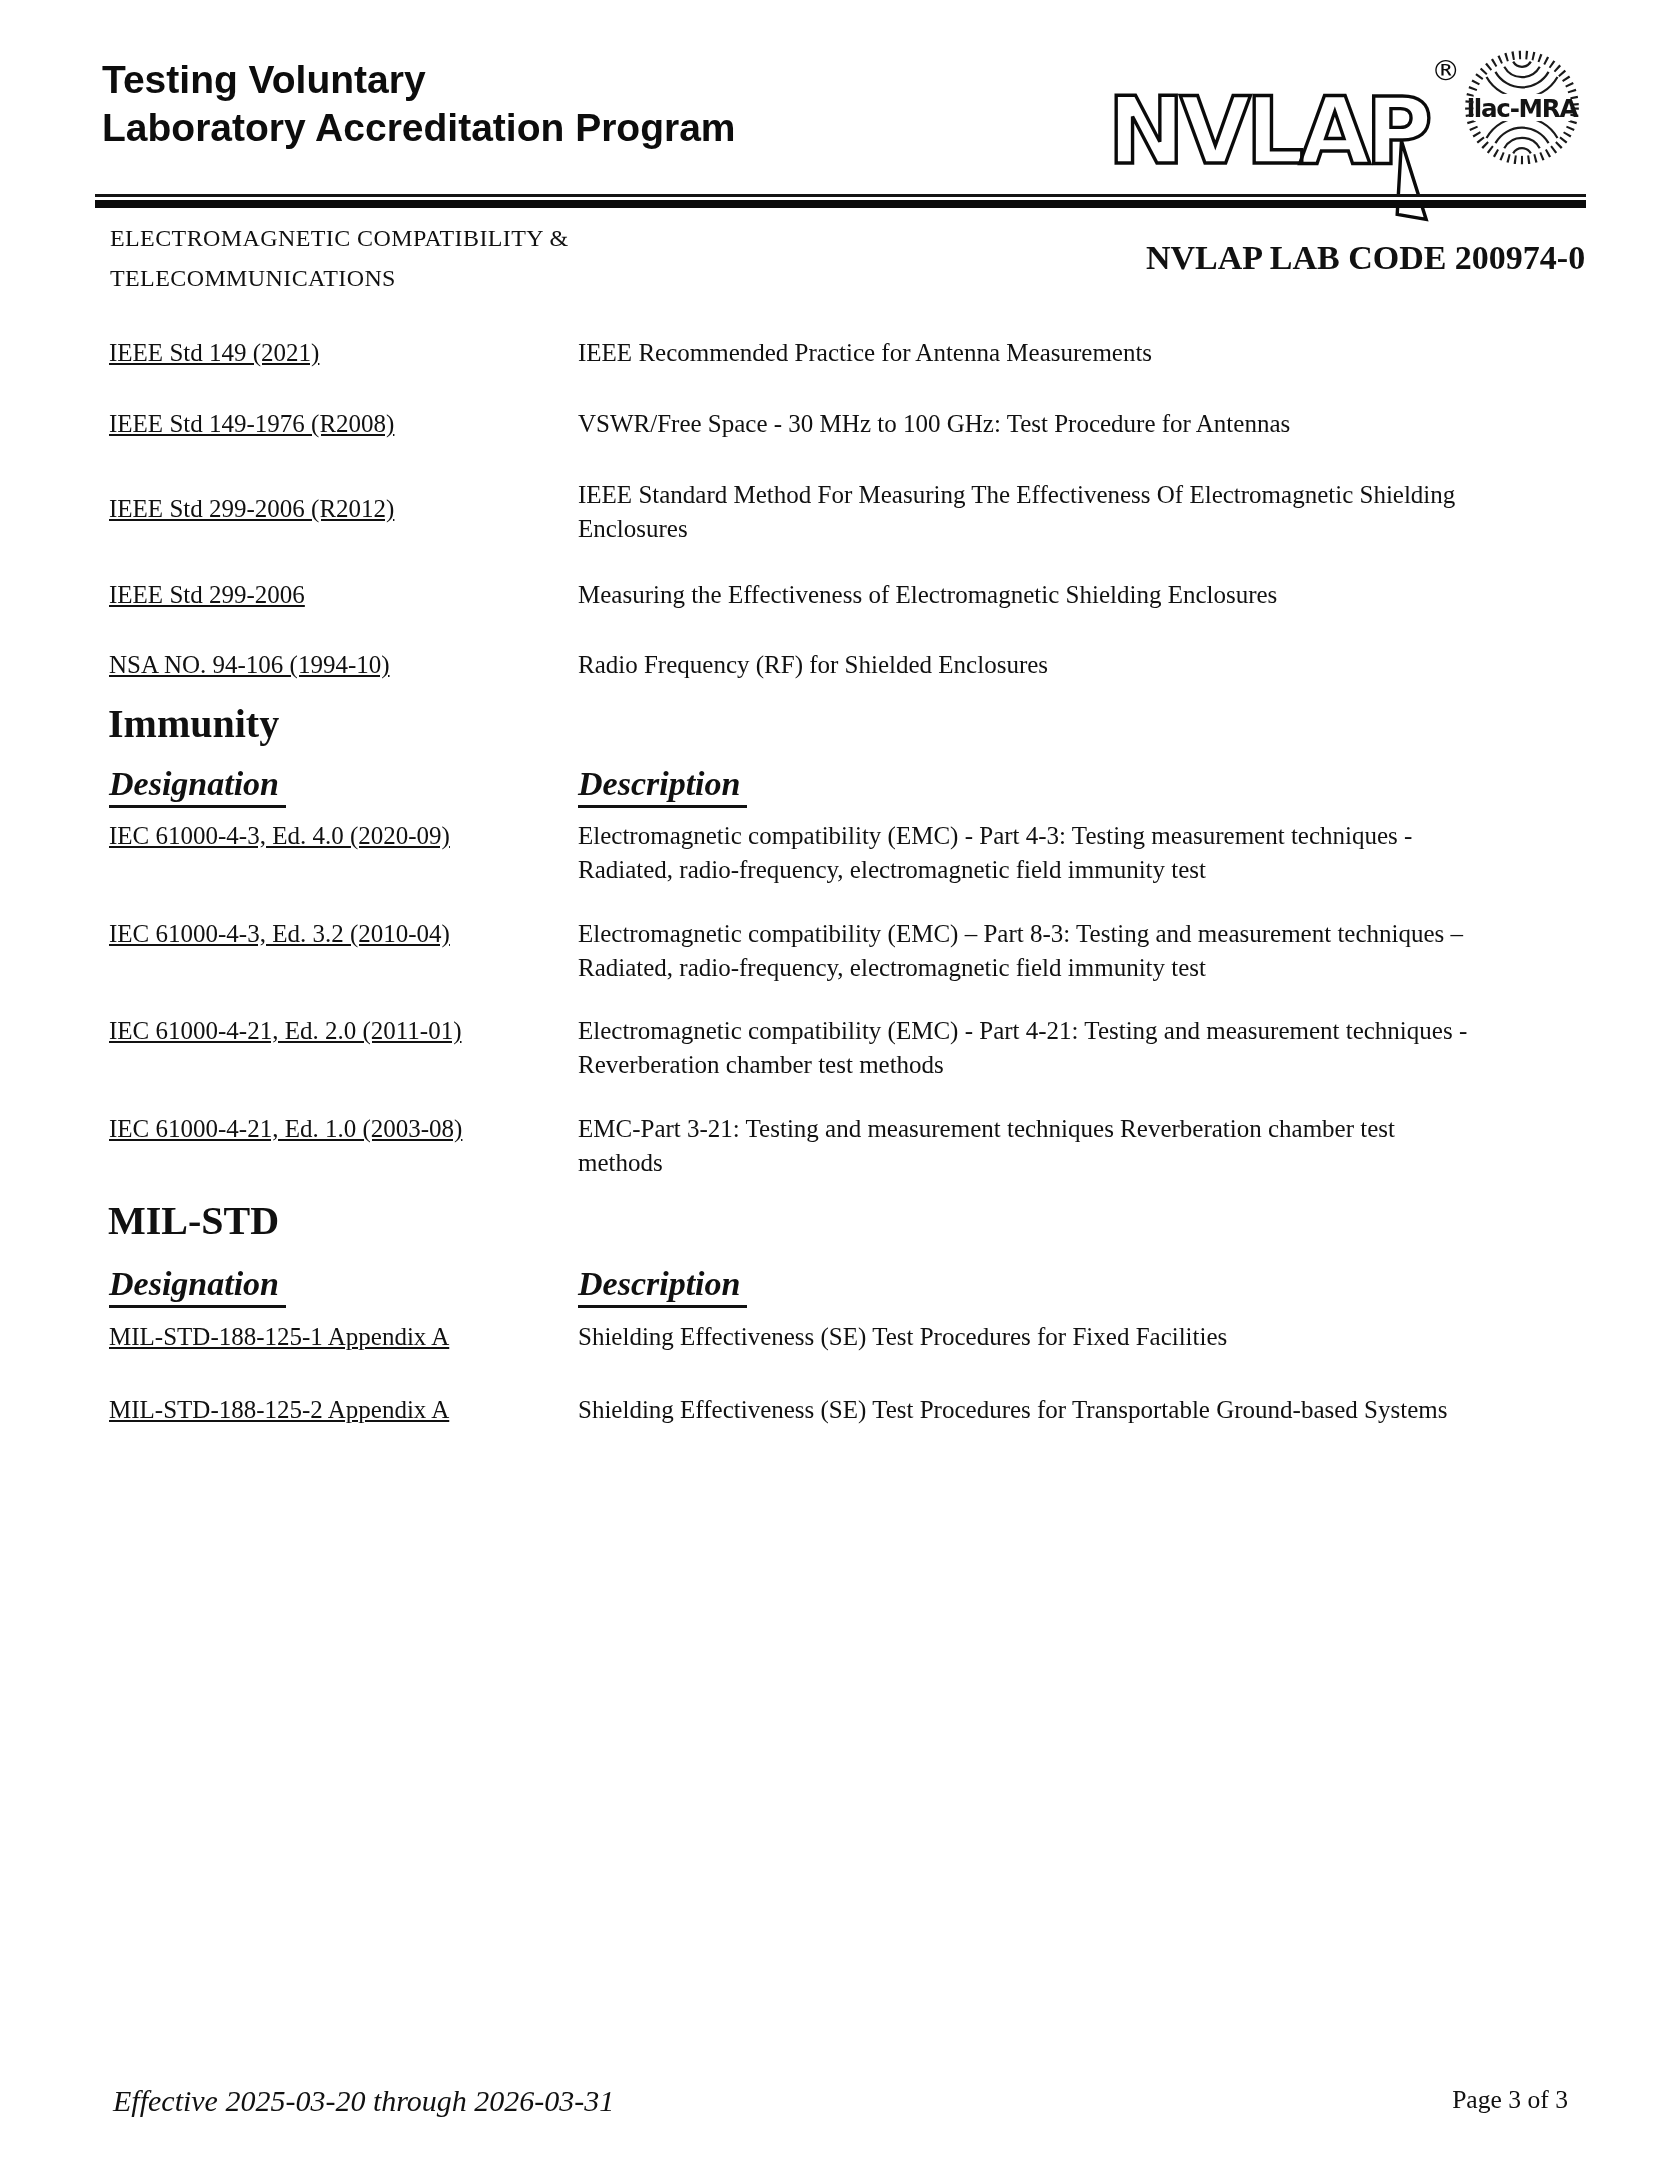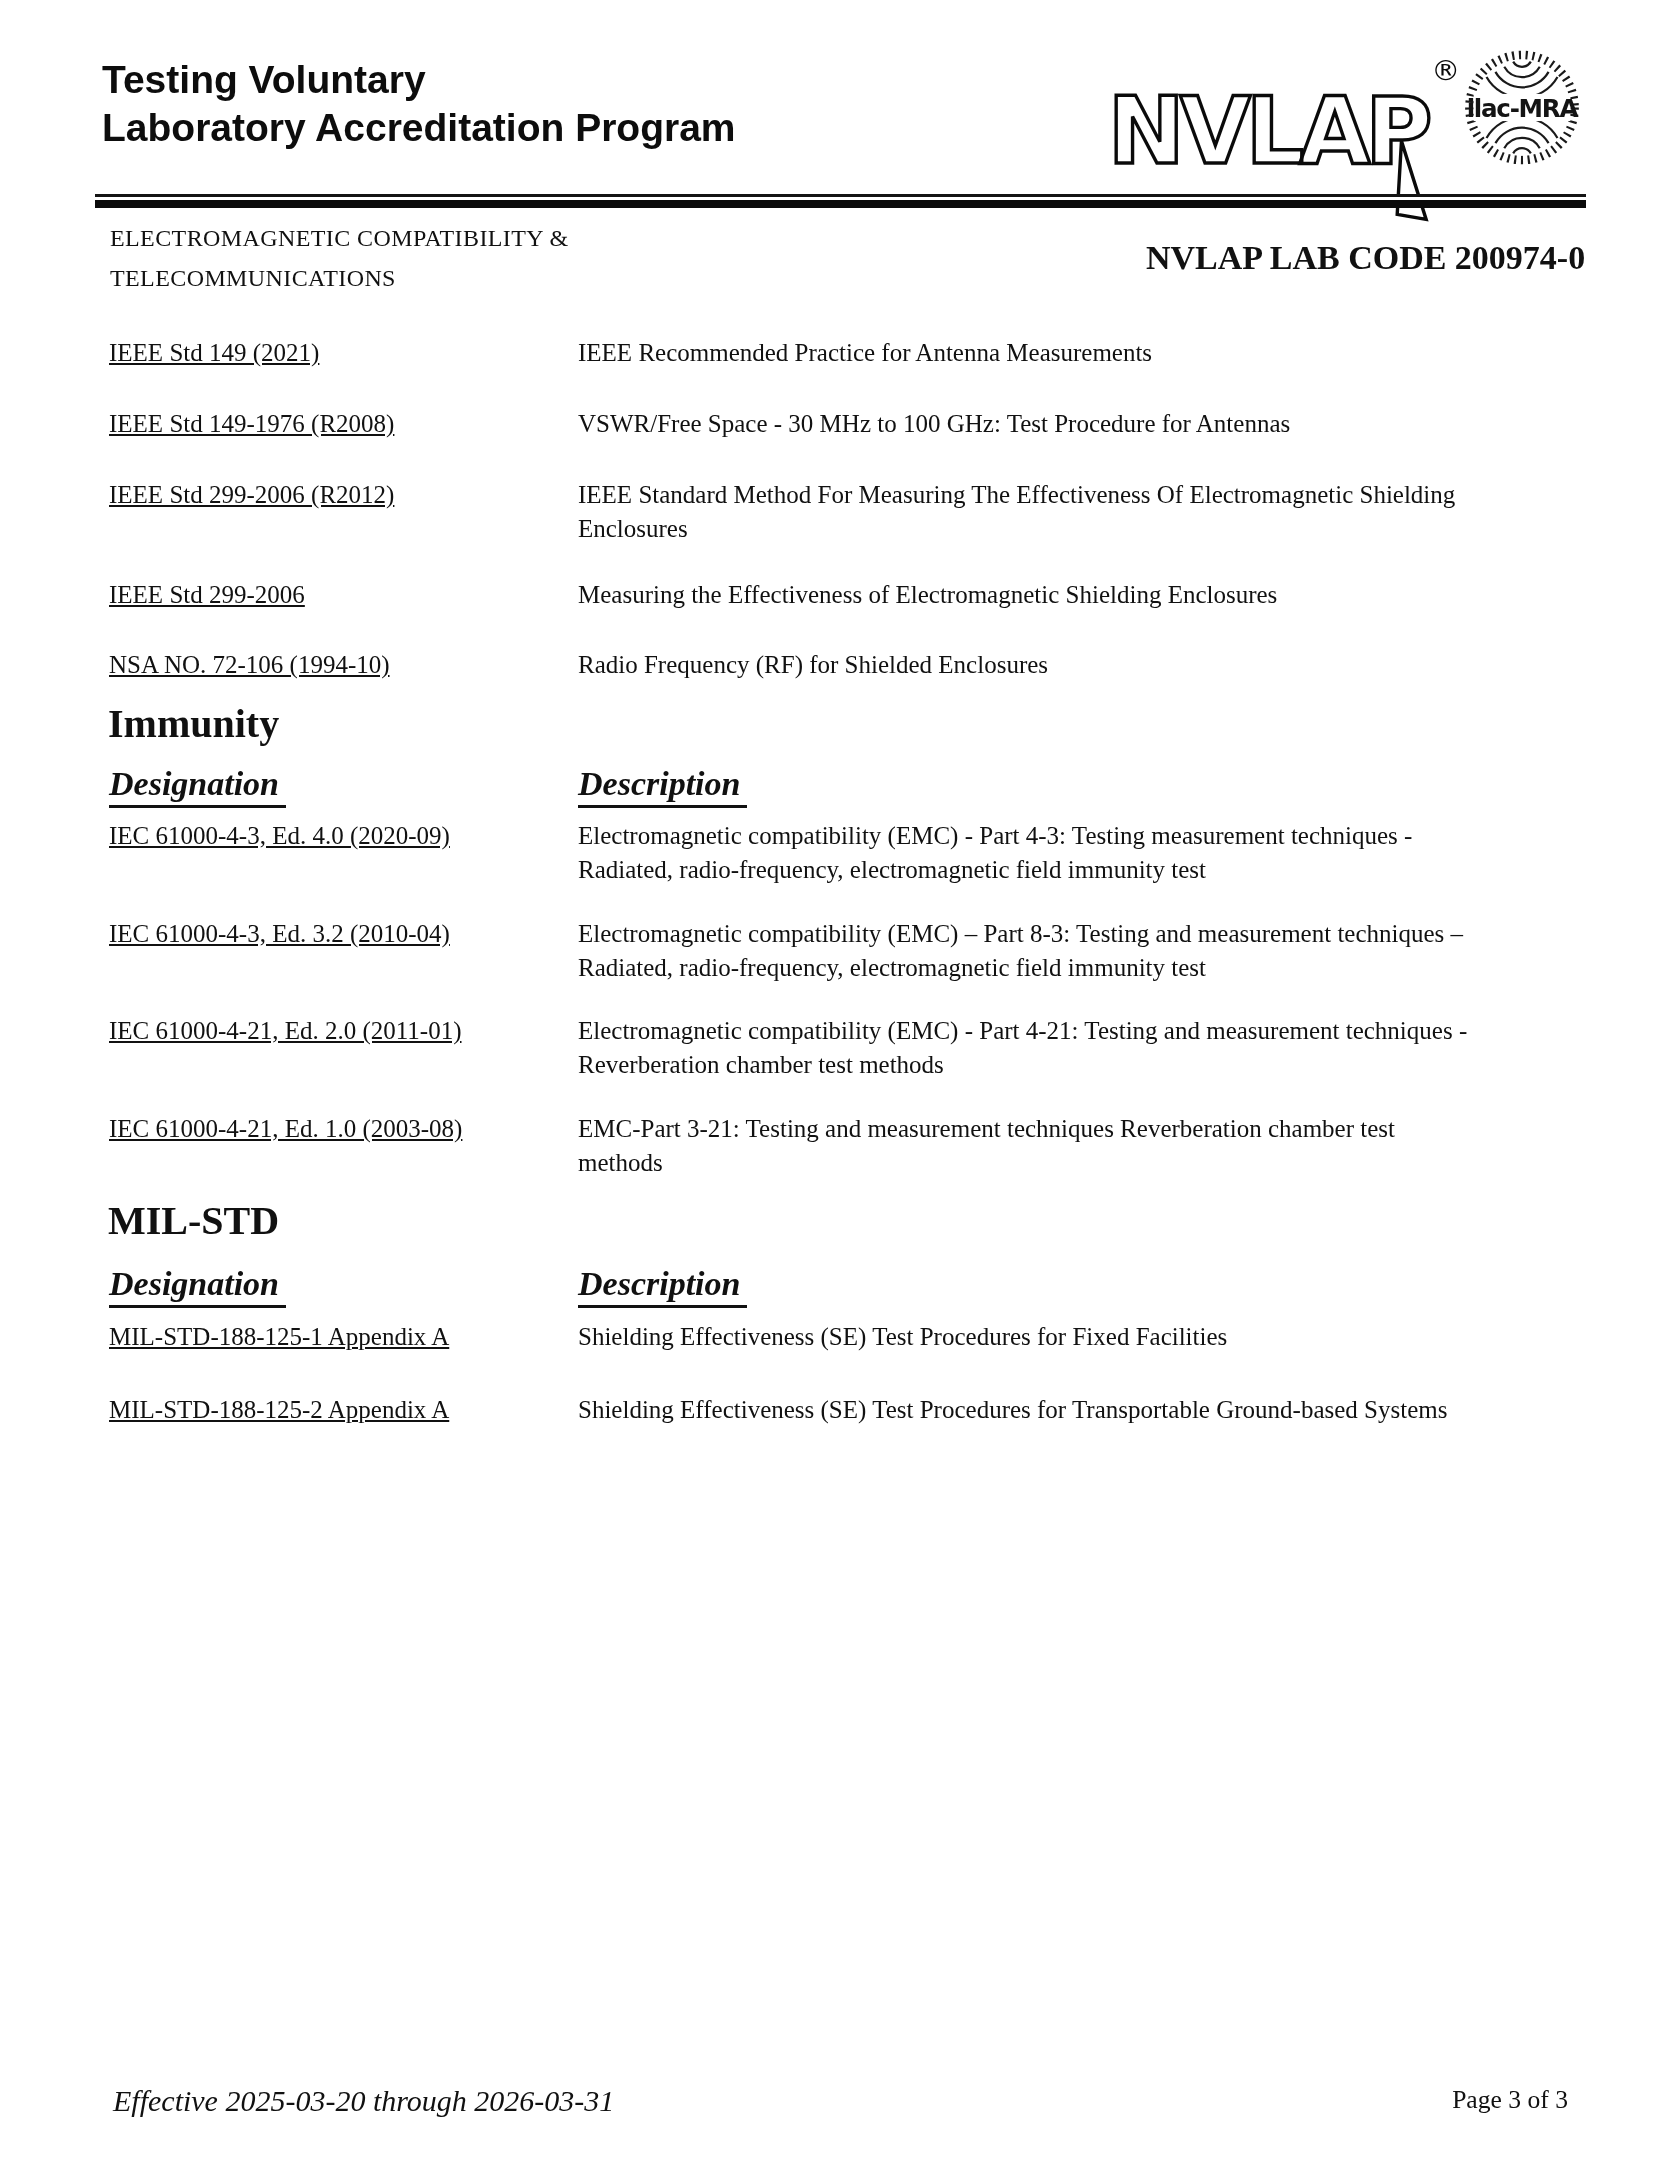--- a/index.html
+++ b/index.html
@@ -134,28 +134,28 @@
 <div class="abs section-title">ELECTROMAGNETIC COMPATIBILITY &amp;
 TELECOMMUNICATIONS</div>
 <div class="abs lab-code">NVLAP LAB CODE 200974-0</div>
 
 <div class="abs desig" style="top:336px">IEEE Std 149 (2021)</div>
 <div class="abs desc" style="top:336px">IEEE Recommended Practice for Antenna Measurements</div>
 
 <div class="abs desig" style="top:407px">IEEE Std 149-1976 (R2008)</div>
 <div class="abs desc" style="top:407px">VSWR/Free Space - 30 MHz to 100 GHz: Test Procedure for Antennas</div>
 
-<div class="abs desig" style="top:478px">IEEE Std 299-2006 (R2012)</div>
+<div class="abs desig" style="top:492px">IEEE Std 299-2006 (R2012)</div>
 <div class="abs desc" style="top:478px">IEEE Standard Method For Measuring The Effectiveness Of Electromagnetic Shielding
 Enclosures</div>
 
 <div class="abs desig" style="top:578px">IEEE Std 299-2006</div>
 <div class="abs desc" style="top:578px">Measuring the Effectiveness of Electromagnetic Shielding Enclosures</div>
 
-<div class="abs desig" style="top:648px">NSA NO. 72-106 (1994-10)</div>
+<div class="abs desig" style="top:648px">NSA NO. 94-106 (1994-10)</div>
 <div class="abs desc" style="top:648px">Radio Frequency (RF) for Shielded Enclosures</div>
 
 <div class="abs group-heading" style="top:702px">Immunity</div>
 
 <div class="abs col-head left" style="top:765px">Designation</div>
 <div class="abs col-head right" style="top:765px">Description</div>
 
 <div class="abs desig" style="top:819px">IEC 61000-4-3, Ed. 4.0 (2020-09)</div>
 <div class="abs desc" style="top:819px">Electromagnetic compatibility (EMC) - Part 4-3: Testing measurement techniques -
 Radiated, radio-frequency, electromagnetic field immunity test</div>

